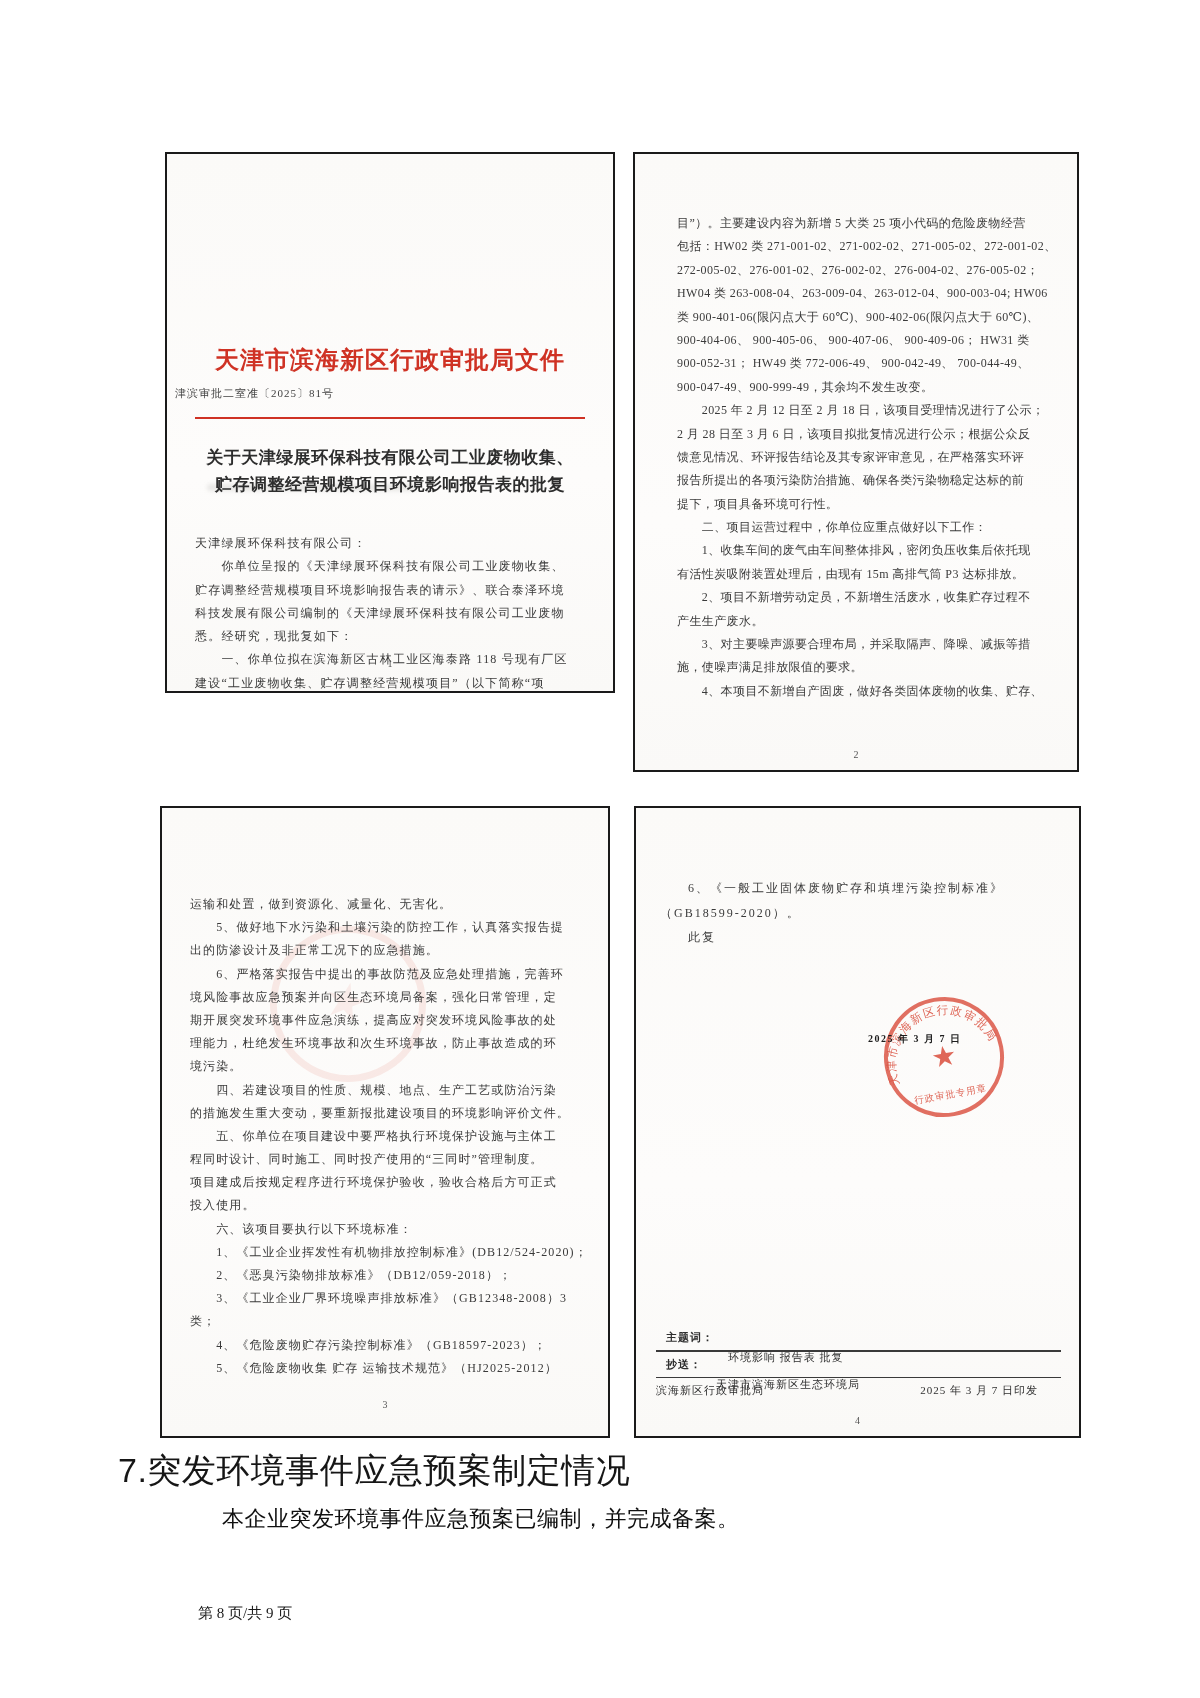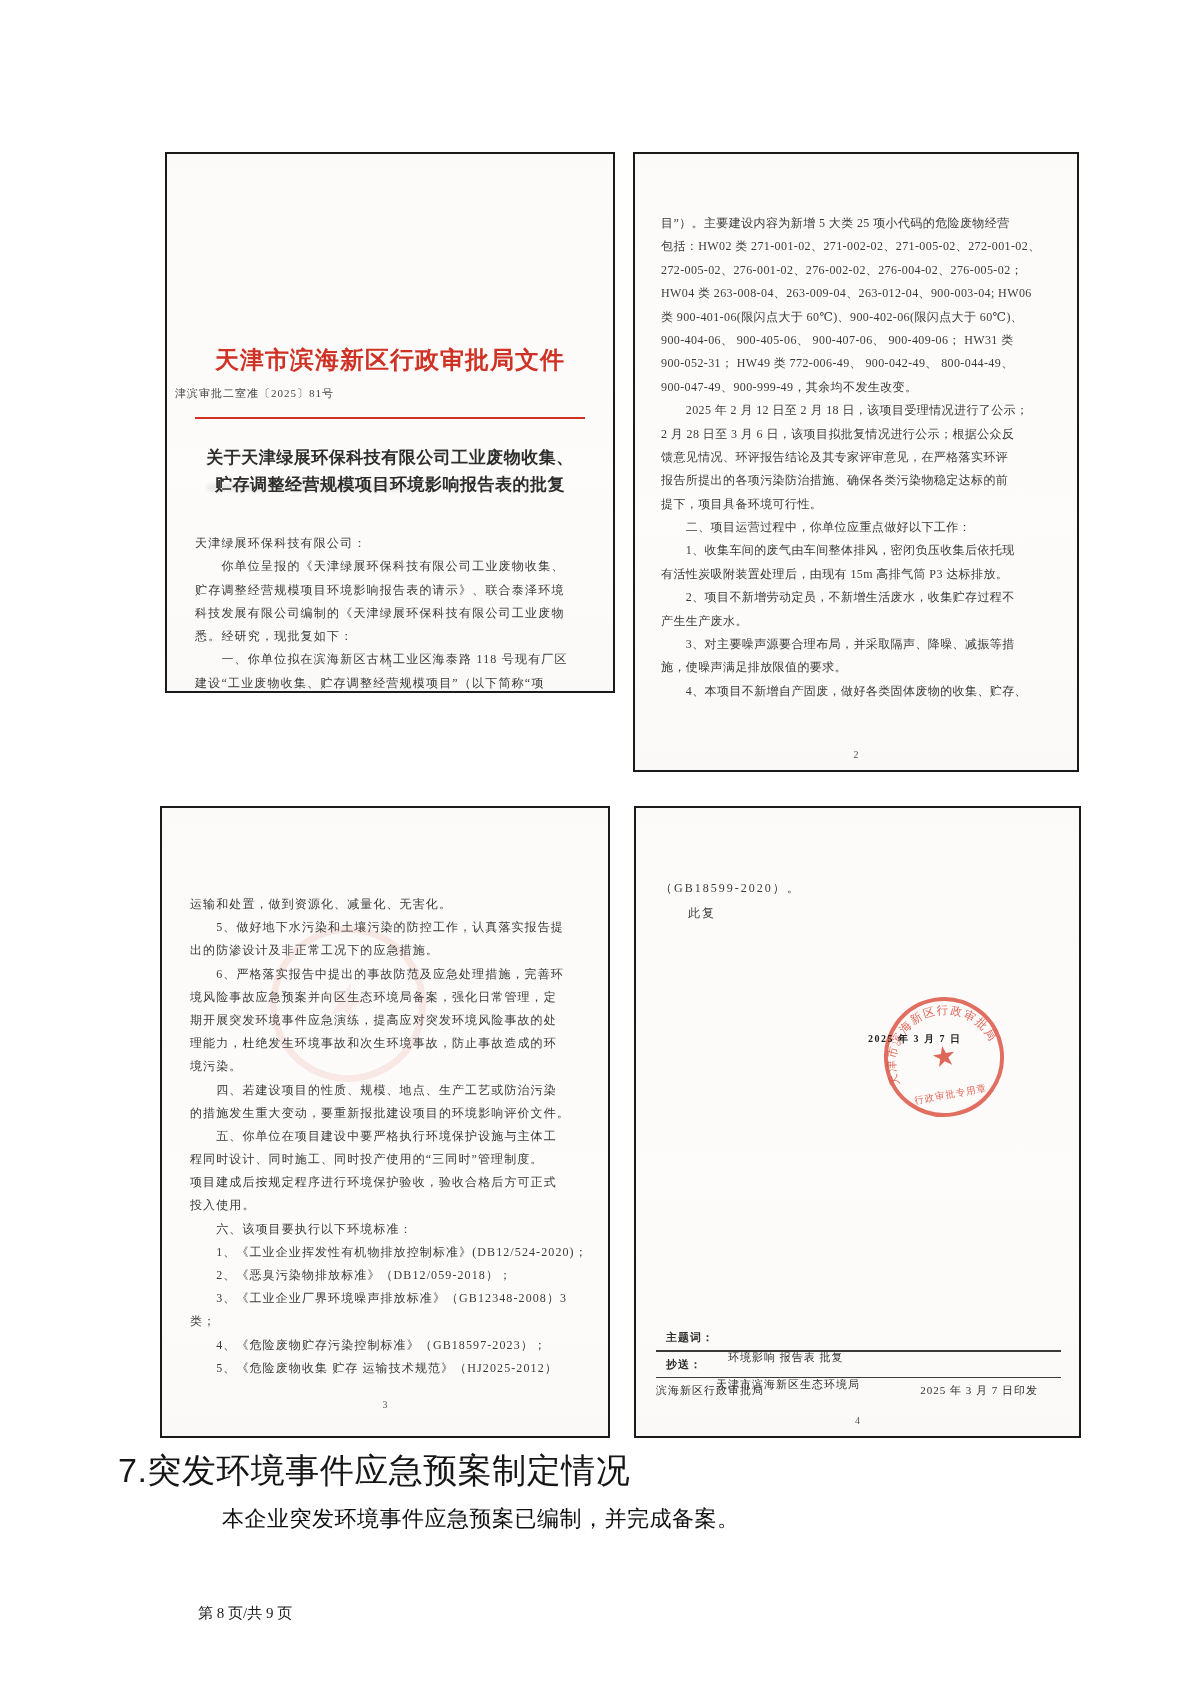--- a/index.html
+++ b/index.html
@@ -30,21 +30,21 @@
   }
   .doc-title {
     position:absolute; top:290px; left:0; right:0; text-align:center;
     font-size:17px; font-weight:bold; color:#2d2d2d; line-height:27px; letter-spacing:0.5px;
   }
   .scan-body { position:absolute; color:#3a3a3a; }
   .scan-body .line { white-space:pre; overflow:hidden; }
   #page1 .scan-body { top:378px; left:28px; right:24px; font-size:12px; letter-spacing:1.2px; }
   #page1 .scan-body .line { height:23.3px; line-height:23.3px; }
   #page2 .scan-body { top:58px; left:26px; right:18px; font-size:12px; letter-spacing:0.4px; }
-  #page2 .scan-body .line { height:23.4px; line-height:23.4px; }
+  #page2 .scan-body .line { height:23.4px; line-height:23.4px;margin-left:16px; }
   #page3 .scan-body { top:85px; left:28px; right:20px; font-size:12px; letter-spacing:1.1px; }
   #page3 .scan-body .line { height:23.2px; line-height:23.2px; }
   #page4 .scan-body { top:68px; left:24px; right:18px; font-size:12px; letter-spacing:2px; }
   #page4 .scan-body .line { height:24.5px; line-height:24.5px; }
 
   .page-num {
     position:absolute; left:0; right:0; text-align:center; font-size:10px; color:#555;
   }
   #page1 .page-num { bottom:22px; }
   #page2 .page-num { bottom:10px; }
@@ -120,21 +120,21 @@
 </div>
 
 <div class="scan-page" id="page2">
   <div class="scan-body">
       <div class="line">目”）。主要建设内容为新增 5 大类 25 项小代码的危险废物经营</div>
       <div class="line">包括：HW02 类 271-001-02、271-002-02、271-005-02、272-001-02、</div>
       <div class="line">272-005-02、276-001-02、276-002-02、276-004-02、276-005-02；</div>
       <div class="line">HW04 类 263-008-04、263-009-04、263-012-04、900-003-04; HW06</div>
       <div class="line">类 900-401-06(限闪点大于 60℃)、900-402-06(限闪点大于 60℃)、</div>
       <div class="line">900-404-06、 900-405-06、 900-407-06、 900-409-06； HW31 类</div>
-      <div class="line">900-052-31； HW49 类 772-006-49、 900-042-49、 800-044-49、</div>
+      <div class="line">900-052-31； HW49 类 772-006-49、 900-042-49、 700-044-49、</div>
       <div class="line">900-047-49、900-999-49，其余均不发生改变。</div>
       <div class="line">　　2025 年 2 月 12 日至 2 月 18 日，该项目受理情况进行了公示；</div>
       <div class="line">2 月 28 日至 3 月 6 日，该项目拟批复情况进行公示；根据公众反</div>
       <div class="line">馈意见情况、环评报告结论及其专家评审意见，在严格落实环评</div>
       <div class="line">报告所提出的各项污染防治措施、确保各类污染物稳定达标的前</div>
       <div class="line">提下，项目具备环境可行性。</div>
       <div class="line">　　二、项目运营过程中，你单位应重点做好以下工作：</div>
       <div class="line">　　1、收集车间的废气由车间整体排风，密闭负压收集后依托现</div>
       <div class="line">有活性炭吸附装置处理后，由现有 15m 高排气筒 P3 达标排放。</div>
       <div class="line">　　2、项目不新增劳动定员，不新增生活废水，收集贮存过程不</div>
@@ -171,20 +171,21 @@
       <div class="line">　　3、《工业企业厂界环境噪声排放标准》（GB12348-2008）3</div>
       <div class="line">类；</div>
       <div class="line">　　4、《危险废物贮存污染控制标准》（GB18597-2023）；</div>
       <div class="line">　　5、《危险废物收集 贮存 运输技术规范》（HJ2025-2012）</div>
     </div>
   <div class="page-num">3</div>
 </div>
 
 <div class="scan-page" id="page4">
   <div class="scan-body">
+      <div class="line">　　6、《一般工业固体废物贮存和填埋污染控制标准》</div>
       <div class="line">（GB18599-2020）。</div>
       <div class="line">　　此复</div>
     </div>
 
   <svg class="stamp" viewBox="0 0 126 126">
     <defs>
       <path id="sealArc" d="M 15,84 A 50,50 0 1 1 111,84" fill="none"></path>
     </defs>
     <circle cx="63" cy="63" r="58" fill="none" stroke="#d7402e" stroke-width="4" opacity="0.85"></circle>
     <text font-size="11.5" fill="#d7402e" letter-spacing="1.5" opacity="0.9">

